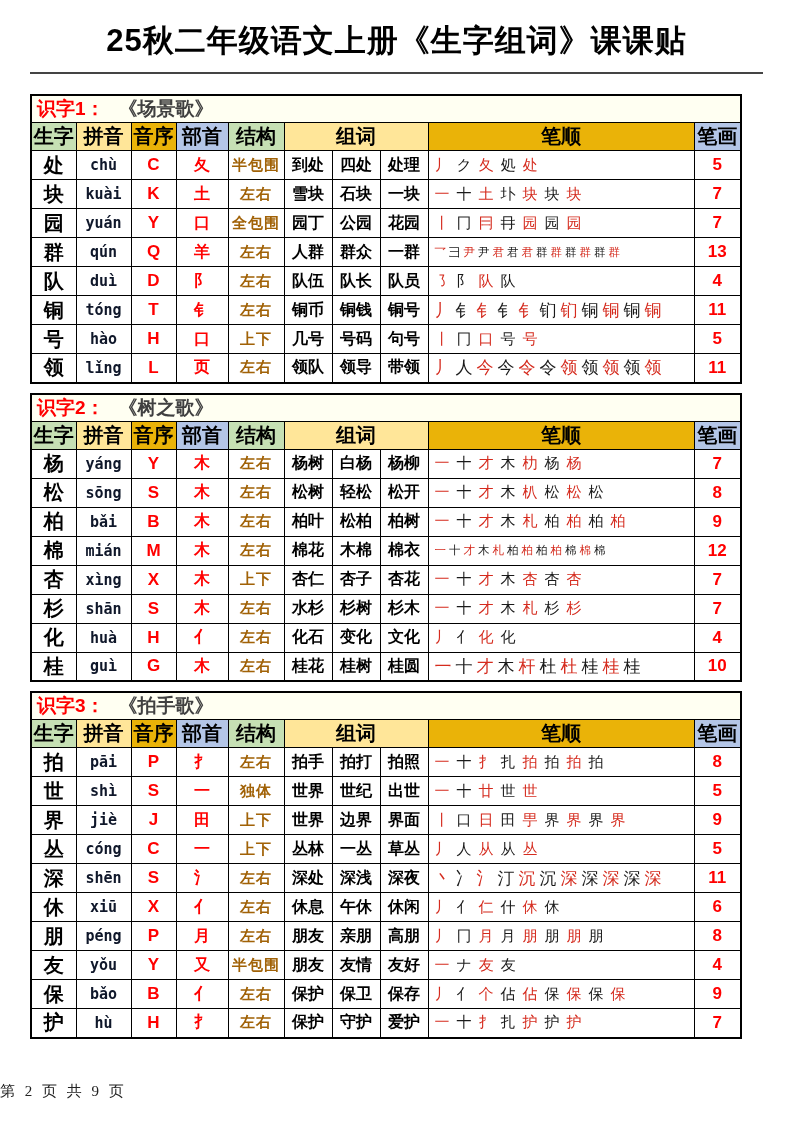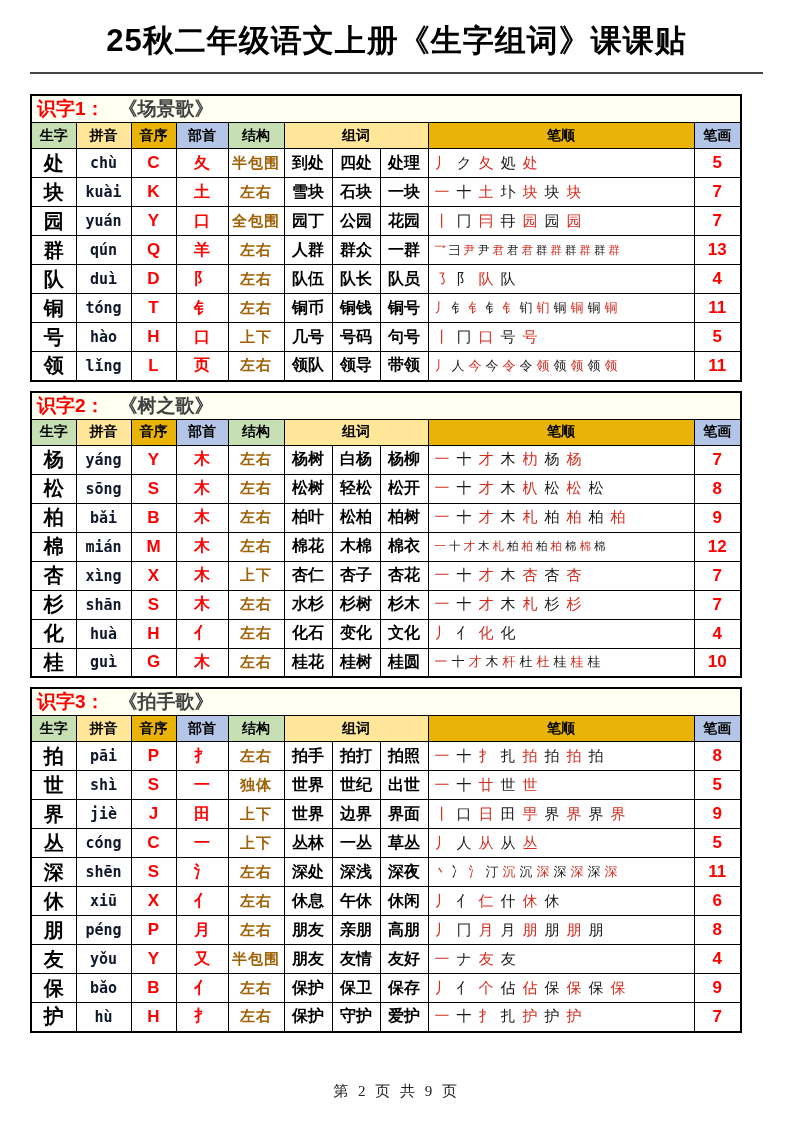--- a/index.html
+++ b/index.html
@@ -46,21 +46,21 @@
   tr.band td {
     height:26px;
     background:#fffff2;
     text-align:left;
     padding-left:5px;
     font-size:19px;
     font-weight:bold;
   }
   tr.band .lesson-label { color:#ff0000;text-align:center; }
   tr.band .book-label   { color:#404040; margin-left:14px; }
-  tr.head th { height:26px; font-size:14px; font-weight:bold; color:#000; }
+  tr.head th { height:26px; font-size:20px; font-weight:bold; color:#000; }
 
   .c-green  { background:#c6e0b4; }
   .c-yellow { background:#ffe699; }
   .c-salmon { background:#eab308; }
   .c-blue   { background:#b4c6e7; }
 
   tbody tr { height:29px; }
 
   td.char      { font-size:20px; font-weight:bold; }
   td.pinyin    { font-size:15px; font-weight:bold; color:#0f172a;
@@ -73,30 +73,30 @@
 
   td.strokes {
     text-align:left;
     padding-left:6px;
     font-size:15px;
     color:#1a1a1a;
     font-family:"DejaVu Serif","Liberation Serif",serif;
   }
   td.strokes span { display:inline-block; margin-right:7px; }
   td.strokes span:nth-child(odd) { color:#d52b1e; }
-  td.strokes.s-sm { font-size:13px; }
+  td.strokes.s-sm { font-size:17px; }
   td.strokes.s-sm span { margin-right:4px; }
   td.strokes.s-xs { font-size:11.5px; }
   td.strokes.s-xs span { margin-right:3px; }
 
   footer.page-footer {
     position:absolute;
     left:0; right:0;
     top:1082px;
-    text-align:center;
+    text-align:left;
     font-size:15px;
     letter-spacing:3px;
     font-family:"Liberation Serif","DejaVu Serif",serif;
     color:#222;
   }
 </style>
 </head>
 <body>
 
 <div class="page">

